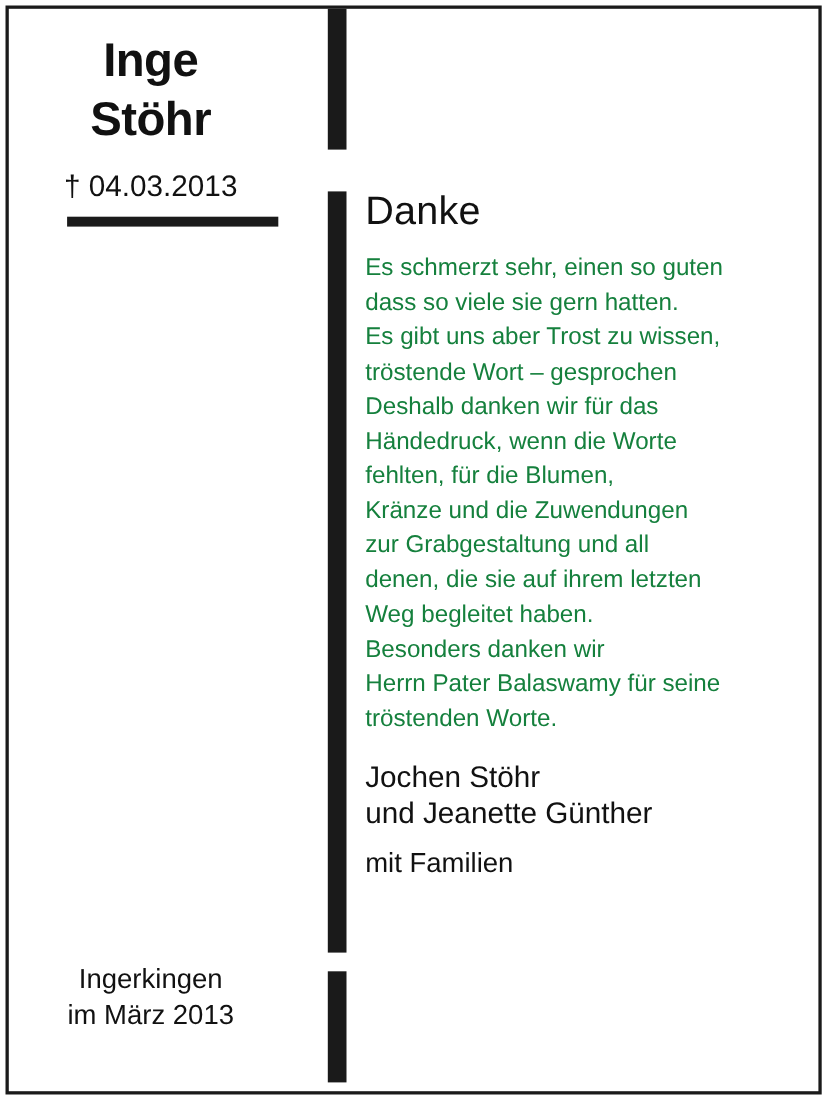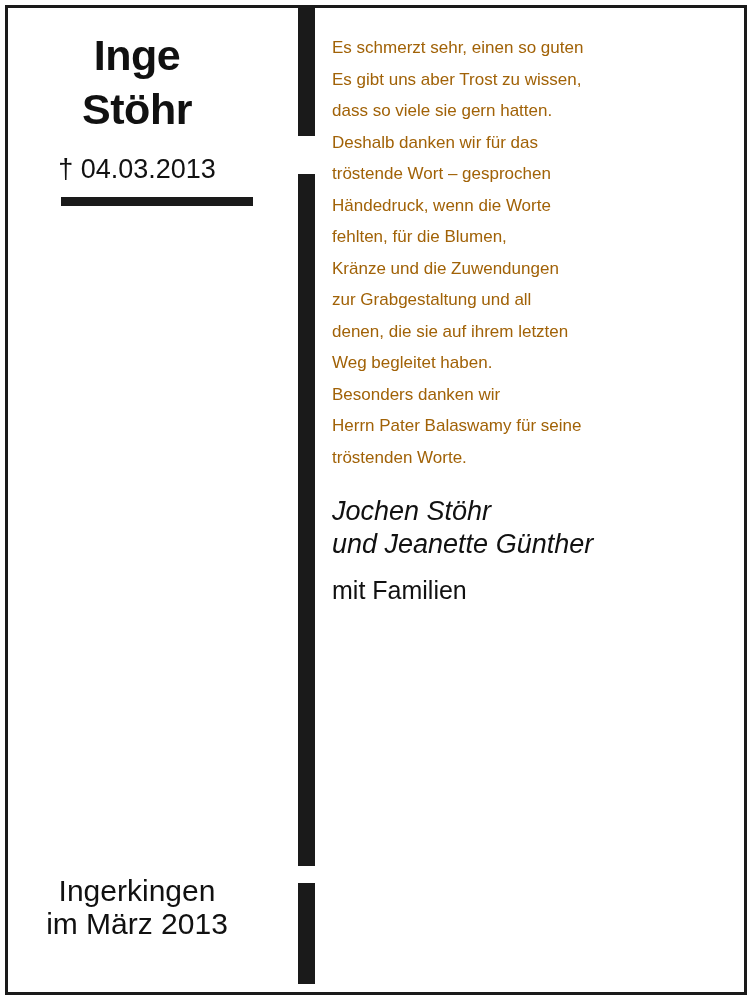--- a/index.html
+++ b/index.html
@@ -103,54 +103,54 @@
     width: 192px;
     height: 9px;
     background: #1a1a1a;
   }
   .place-block {
     position: absolute;
     left: 0;
     top: 866px;
     width: 258px;
     text-align: center;
-    font-size: 30px;
+    font-size: 25px;
     line-height: 33px;
     color: #111111;
   }
   .place-block span { display: block; }
 
   
   .right-col {
     position: absolute;
     left: 324px;
     top: 0;
     width: 410px;
   }
   .danke {
     font-size: 36px;
     line-height: 42px;
     color: #111111;
     margin-top: 163px;
     letter-spacing: 0.2px;
   }
   .body-text {
-    margin-top: 24px;
-    font-size: 17px;
+    margin-top: 14px;
+    font-size: 22px;
     line-height: 31.5px;
-    color: #a16207;
+    color: #15803d;
   }
   .body-text span { display: block; white-space: nowrap; }
   .signers {
     margin-top: 22px;
     font-size: 27px;
     line-height: 33px;
     color: #111111;
   }
-  .signers span { display: block; white-space: nowrap; font-style: italic; }
+  .signers span { display: block; white-space: nowrap; }
   .family-note {
     margin-top: 14px;
     font-size: 25px;
     line-height: 31px;
     color: #111111;
   }
 </style>
 </head>
 <body>
 
@@ -171,27 +171,28 @@
       <div class="deceased-date">† 04.03.2013</div>
       <div class="left-rule"></div>
 
       <div class="place-block">
         <span>Ingerkingen</span>
         <span>im März 2013</span>
       </div>
     </div>
 
     <div class="right-col">
+      <div class="danke">Danke</div>
 
       <div class="body-text">
         <span>Es schmerzt sehr, einen so guten</span>
+        <span>dass so viele sie gern hatten.</span>
         <span>Es gibt uns aber Trost zu wissen,</span>
-        <span>dass so viele sie gern hatten.</span>
+        <span>tröstende Wort – gesprochen</span>
         <span>Deshalb danken wir für das</span>
-        <span>tröstende Wort – gesprochen</span>
         <span>Händedruck, wenn die Worte</span>
         <span>fehlten, für die Blumen,</span>
         <span>Kränze und die Zuwendungen</span>
         <span>zur Grabgestaltung und all</span>
         <span>denen, die sie auf ihrem letzten</span>
         <span>Weg begleitet haben.</span>
         <span>Besonders danken wir</span>
         <span>Herrn Pater Balaswamy für seine</span>
         <span>tröstenden Worte.</span>
       </div>

